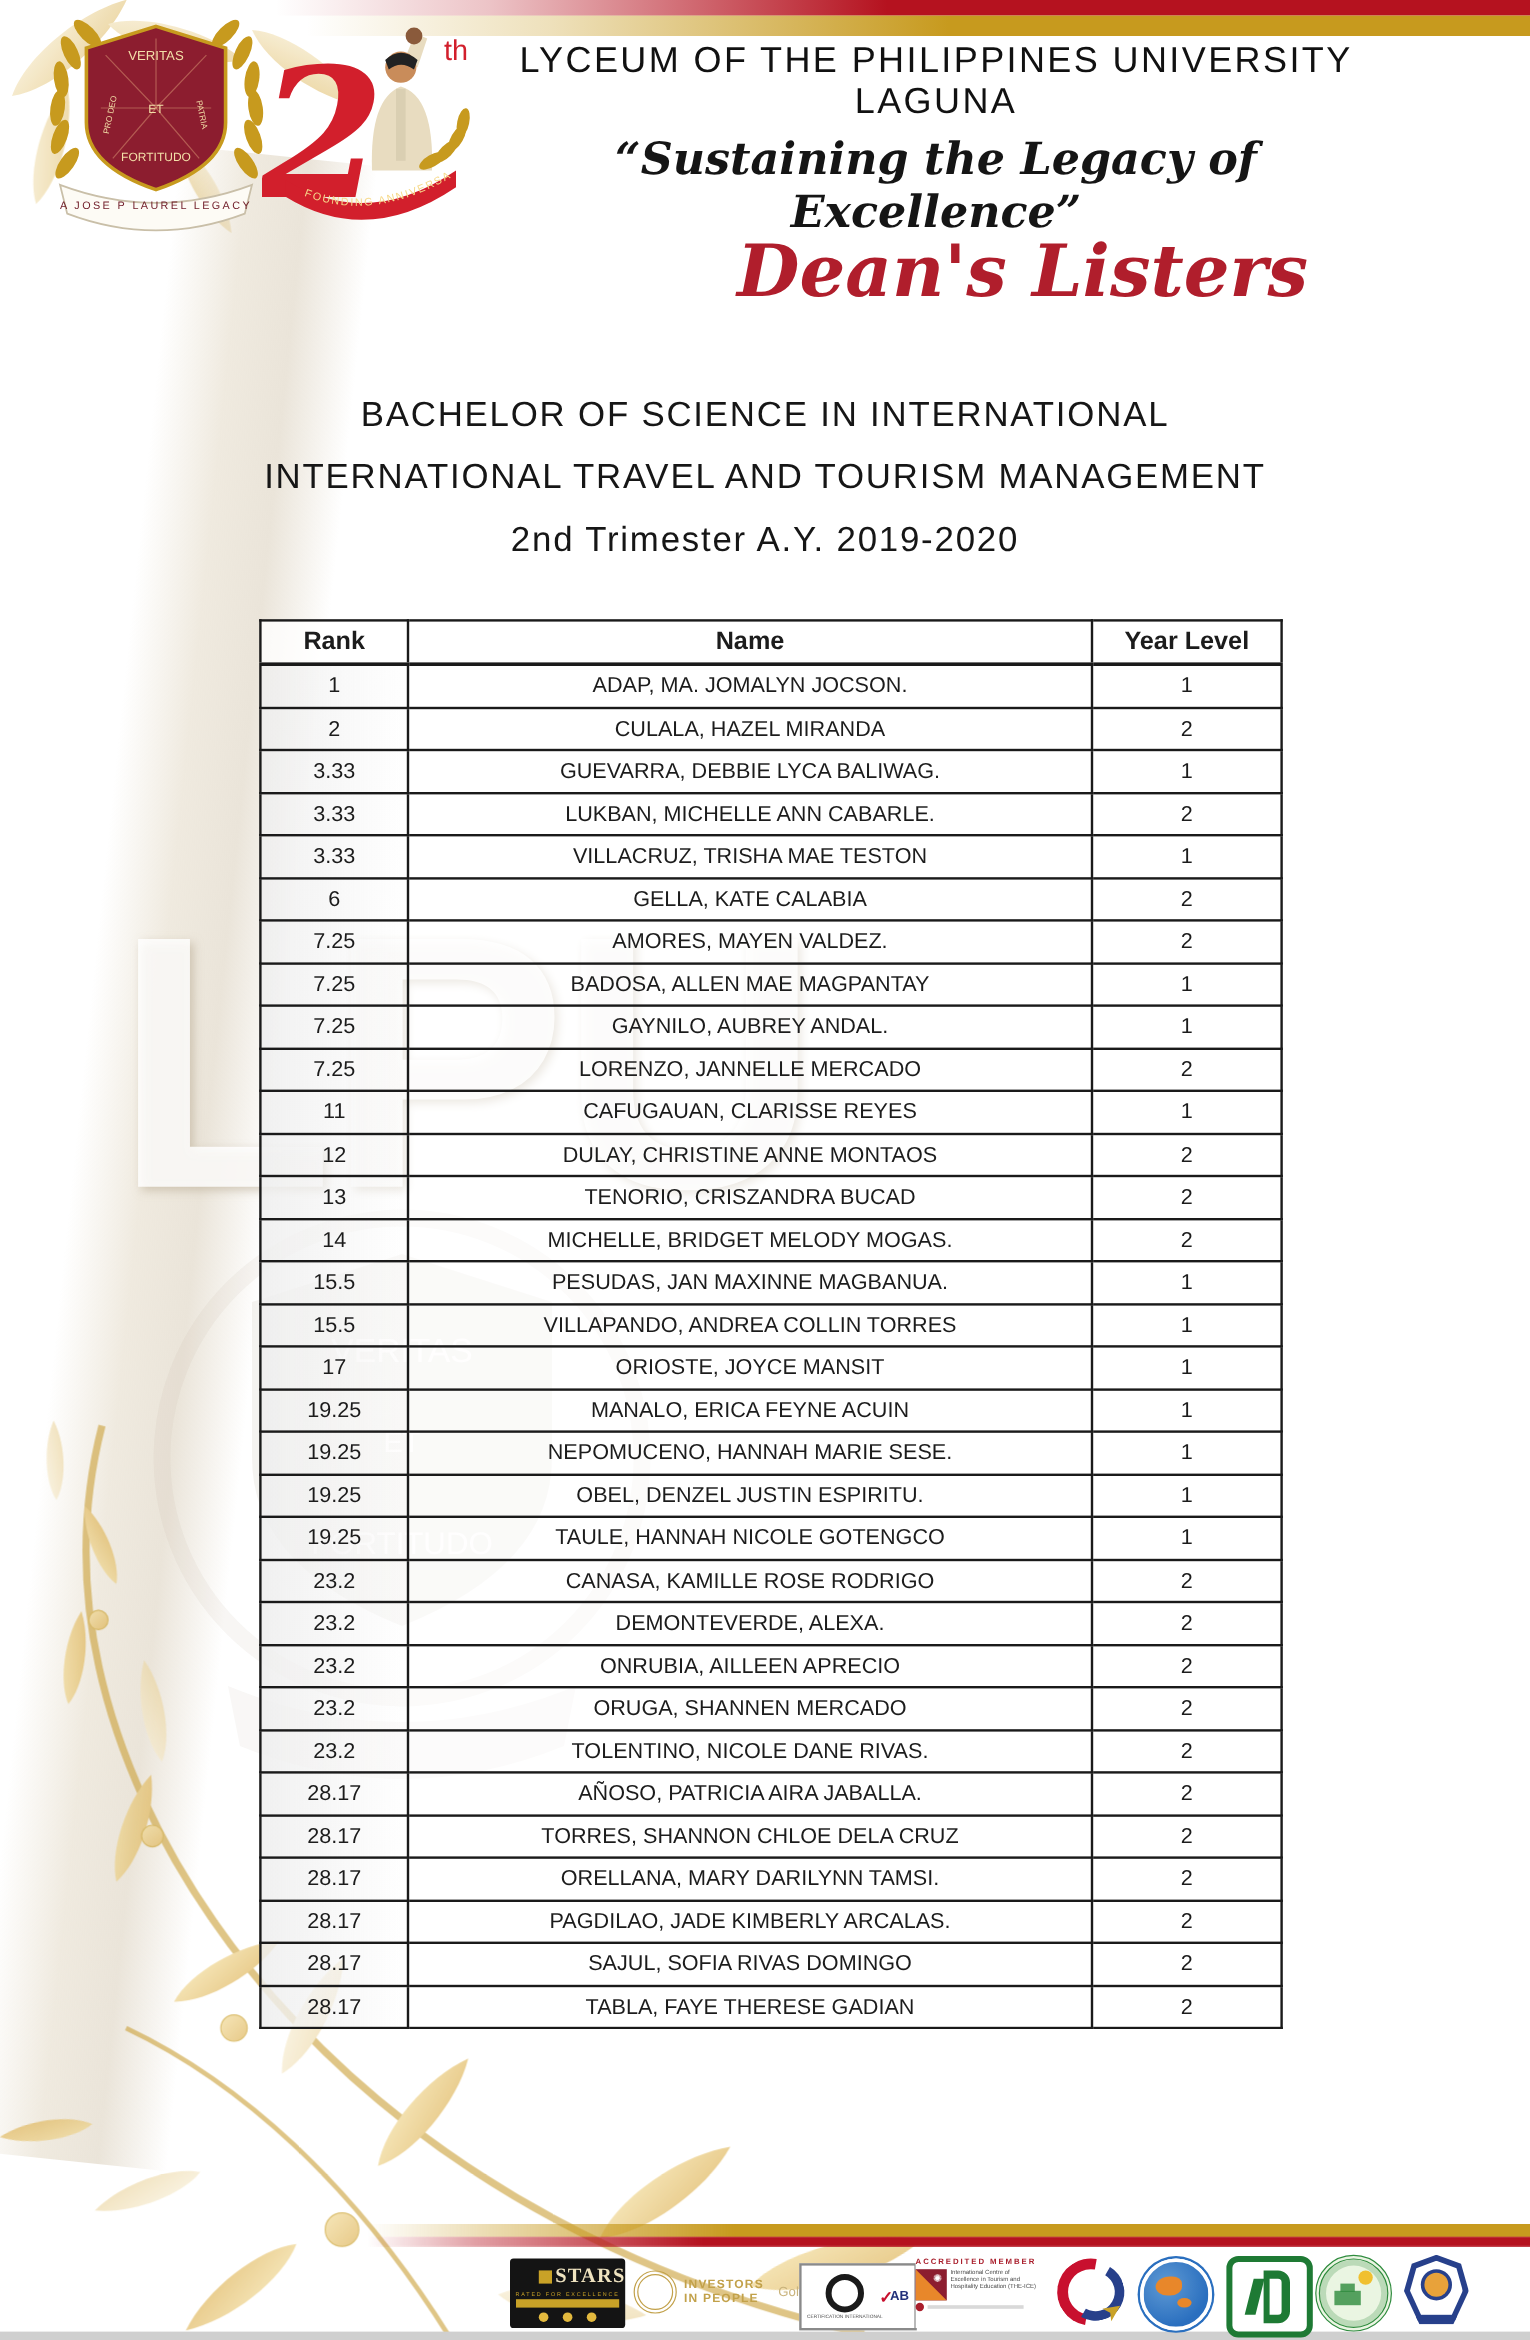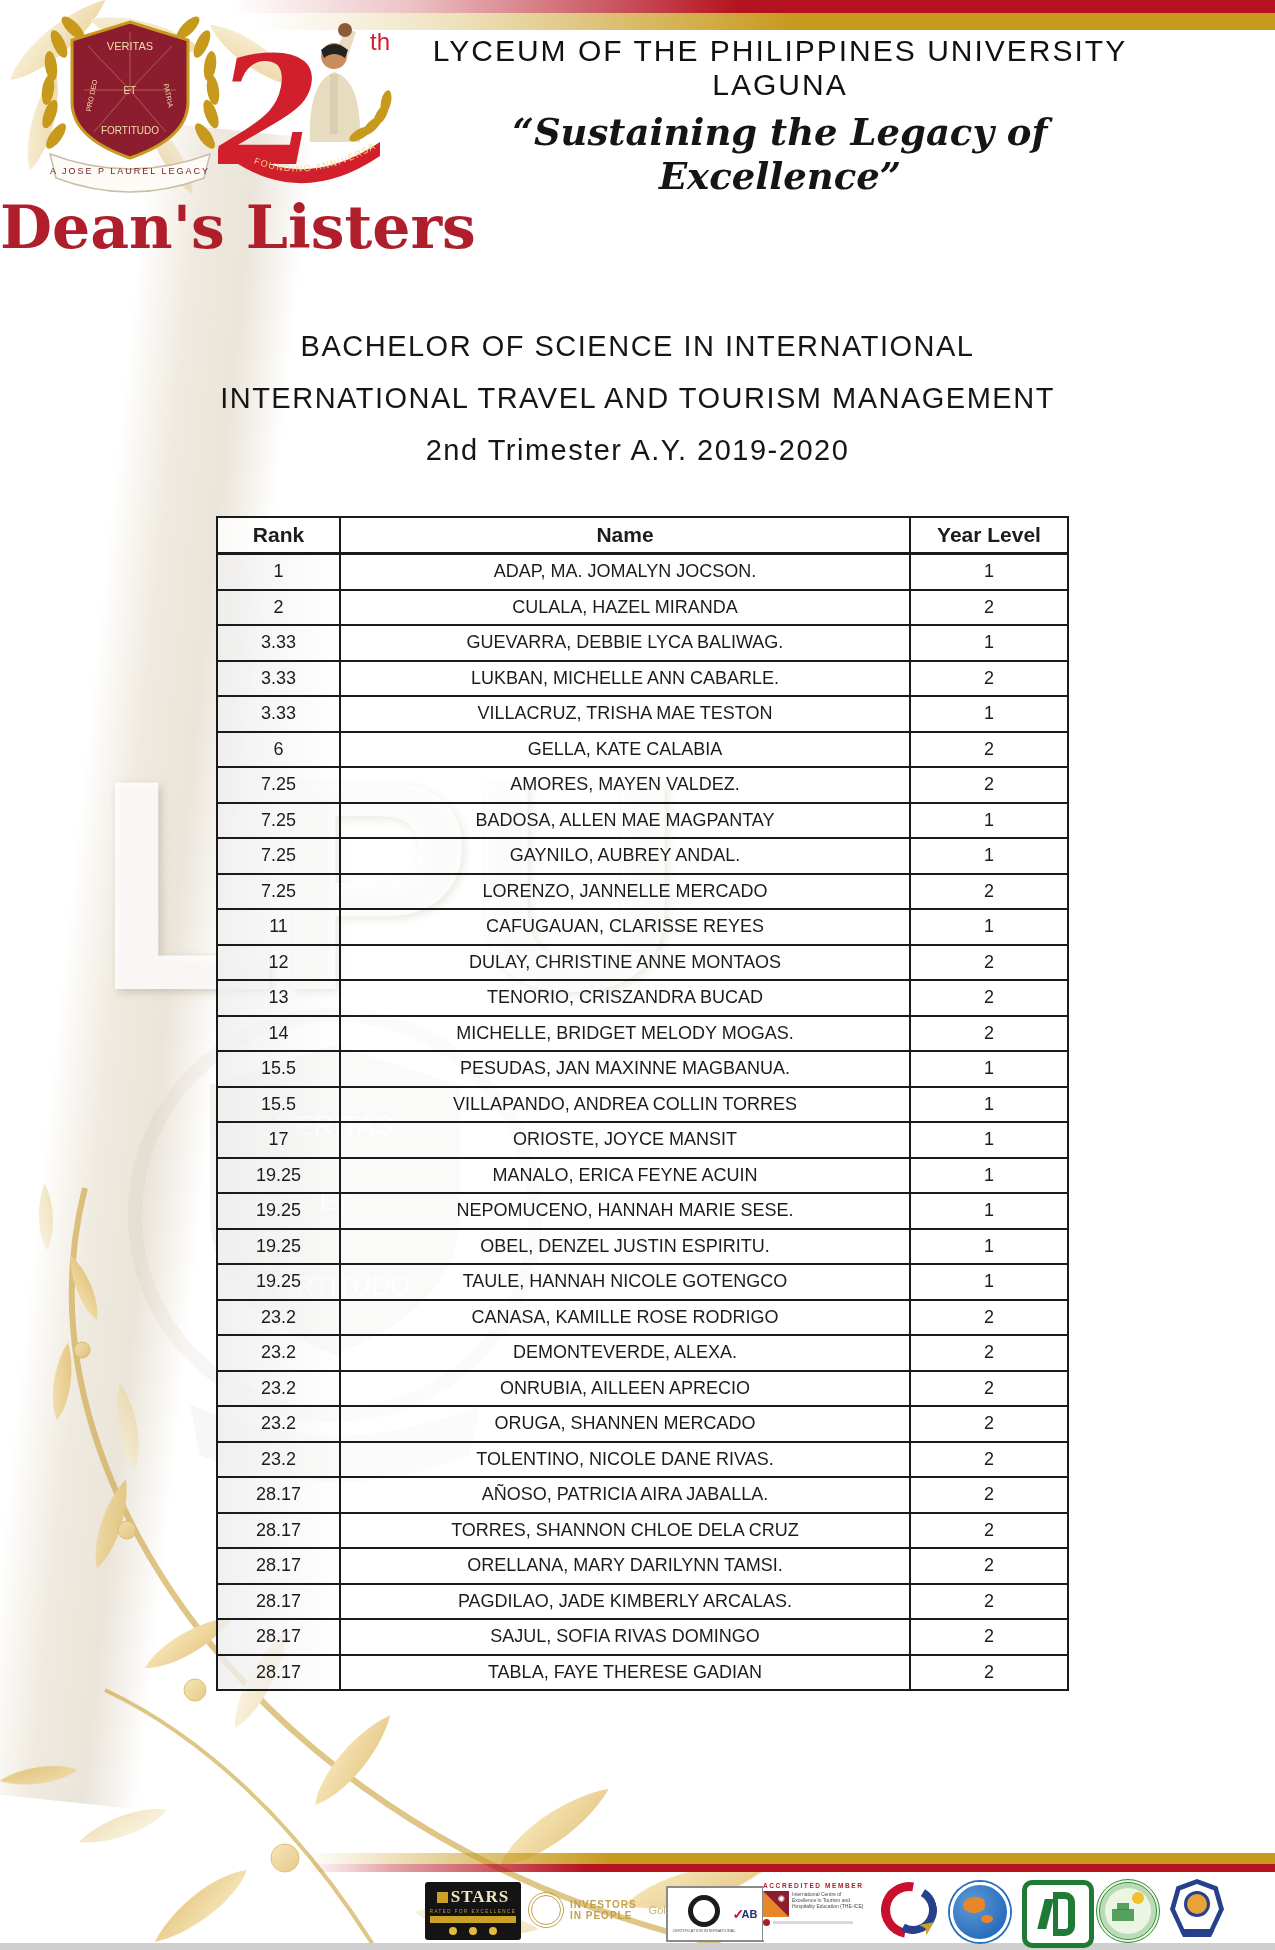--- a/index.html
+++ b/index.html
@@ -30,39 +30,39 @@
   
   .hdr-text{position:absolute;left:400px;top:34px;width:760px;text-align:center;z-index:2;}
   .hdr-uni{font-size:30px;letter-spacing:2px;font-weight:400;color:#111;}
   .hdr-event{font-size:28px;letter-spacing:1px;margin-top:8px;color:#111;}
   .hdr-motto{font-family:"DejaVu Serif",serif;font-style:italic;font-weight:bold;
     font-size:37px;margin-top:8px;color:#151515;}
   .seal-wrap{position:absolute;left:28px;top:16px;z-index:2;}
   .anniv-wrap{position:absolute;left:218px;top:22px;z-index:2;}
 
   
-  .deans{position:absolute;left:0;top:192px;width:1090px;text-align:left;z-index:2;
-    font-family:"DejaVu Serif",serif;font-weight:bold;font-size:60px;color:#B01E2C;}
+  .deans{position:absolute;left:0;top:192px;width:1090px;text-align:right;z-index:2;
+    font-family:"DejaVu Serif",serif;font-style:italic;font-weight:bold;font-size:60px;color:#B01E2C;}
   .program{position:absolute;left:0;top:320px;width:1275px;text-align:center;z-index:2;
     font-size:29px;letter-spacing:1.5px;line-height:52px;color:#161616;}
 
   
   .tbl-wrap{position:absolute;left:216px;top:516px;z-index:2;}
   table.dl{border-collapse:collapse;table-layout:fixed;width:851px;}
   table.dl th,table.dl td{border:2px solid #1a1a1a;padding:0;text-align:center;vertical-align:middle;}
   table.dl th{height:34px;font-size:21px;font-weight:bold;background:rgba(255,255,255,.78);}
   table.dl td{height:33.5px;font-size:18px;background:rgba(255,255,255,.55);}
   table.dl td.rank{background:linear-gradient(90deg,rgba(238,238,238,.85),rgba(255,255,255,.5));}
   table.dl thead th{border-bottom-width:3px;}
 
   
   .logo{position:absolute;z-index:2;}
   .stars{left:425px;top:1882px;width:96px;height:58px;background:#141414;border-radius:3px;
     display:flex;flex-direction:column;align-items:center;justify-content:center;gap:2px;}
-  .stars-row{display:flex;align-items:center;gap:3px;}
+  .stars-row{display:flex;align-items:center;gap:3px;padding-left:24px;}
   .stars-sq{width:11px;height:11px;background:#C9A227;}
   .stars-word{font-family:"Liberation Serif",serif;font-weight:bold;font-size:17px;color:#EFE3C0;letter-spacing:1px;}
   .stars-sub{font-size:4.5px;color:#C9A227;letter-spacing:1.5px;}
   .stars-band{width:86px;height:7px;background:#C9A227;}
   .stars-dots{display:flex;gap:12px;margin-top:2px;}
   .stars-dot{width:8px;height:8px;border-radius:50%;background:#E3B93E;}
 
   .iip{left:528px;top:1887px;width:132px;height:46px;display:flex;align-items:center;gap:6px;}
   .iip-ring{width:28px;height:28px;border:4px double #C2A14A;border-radius:50%;flex:none;}
   .iip-txt{font-size:10px;font-weight:bold;color:#C2A14A;letter-spacing:1px;line-height:11px;}

